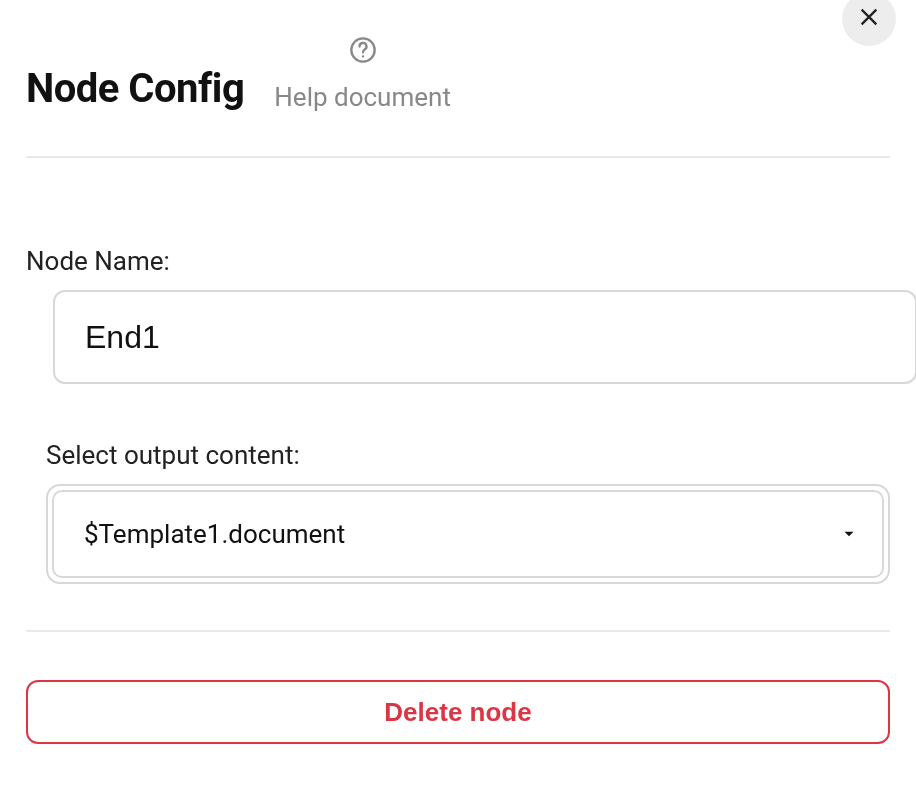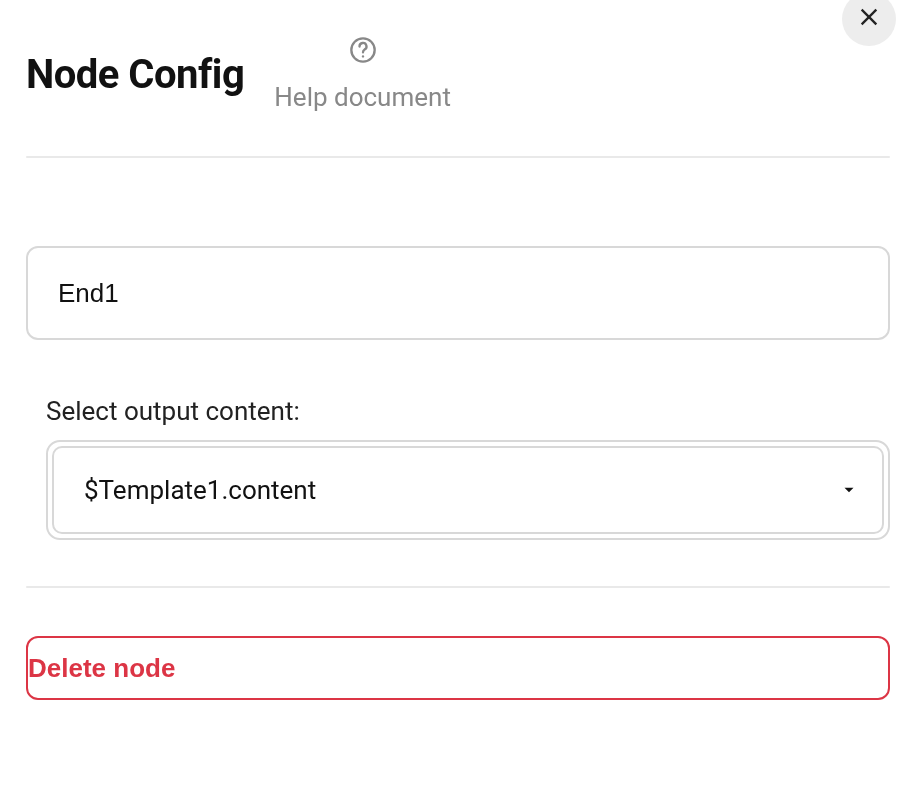--- a/index.html
+++ b/index.html
@@ -9,36 +9,37 @@
     position: absolute;
     top: -8px; right: 20px;
     width: 54px; height: 54px;
     border-radius: 50%;
     background: #ededed;
     display: flex; align-items: center; justify-content: center;
     cursor: pointer;
   }
   .close-btn svg { width: 22px; height: 22px; stroke: #222; stroke-width: 2.5; }
   .header {
-    display: flex; align-items: center; gap: 30px;
+    display: flex; align-items: flex-end; gap: 30px;
     padding: 36px 26px 0 26px;
   }
   .title { font-size: 40px; font-weight: 700; color: #111; letter-spacing: -0.5px; }
   .help-link { display: flex; align-items: center; gap: 12px; color: #888; font-size: 26px; cursor: pointer; flex-direction: column; }
   .help-link svg { width: 28px; height: 28px; stroke: #888; fill: none; stroke-width: 2; }
   .divider { height: 2px; background: #e9e9e9; margin: 44px 26px 0 26px; border-radius: 1px; }
 
   .form-group { padding: 0 26px; }
   .label { font-size: 26px; color: #222; margin-bottom: 14px; }
   .fg-name { margin-top: 88px; }
   .text-input {
     width: 100%; height: 94px;
     border: 2px solid #d8d8d8; border-radius: 12px;
-    font-size: 26px; color: #111; padding: 12px 30px;
+    font-size: 32px; color: #111; padding: 12px 30px;
     background: #fff;
+    margin-left: 27px;
   }
 
   .fg-select { margin-top: 56px; padding-left: 46px; }
   .select-wrap {
     border: 2px solid #d8d8d8; border-radius: 14px;
     padding: 4px;
     position: relative;
   }
   .select-inner {
     width: 100%; height: 88px;
@@ -53,21 +54,21 @@
 
   .divider2 { height: 2px; background: #e9e9e9; margin: 46px 26px 0 26px; border-radius: 1px; }
 
   .delete-btn {
     margin: 48px 26px 0 26px;
     width: calc(100% - 52px); height: 64px;
     border: 2px solid #dc3545; border-radius: 12px;
     background: #fff; color: #dc3545;
     font-size: 26px; font-weight: 600;
     cursor: pointer;
-    display: flex; align-items: center; justify-content: flex-start;
+    display: flex; align-items: center; justify-content: center;
   }
 </style>
 </head>
 <body>
 
 <div class="panel">
 
   <div class="close-btn">
     <span>
       <svg viewBox="0 0 24 24">
@@ -87,28 +88,29 @@
             <circle cx="12" cy="17.5" r="1" fill="#888" stroke="none"></circle>
           </svg>
       </span>
       <span>Help document</span>
     </div>
   </div>
 
   <div class="divider"></div>
 
   <div class="form-group fg-name">
+    <div class="label">Node Name:</div>
     <input class="text-input" type="text" value="End1" style="">
   </div>
 
   <div class="form-group fg-select">
     <div class="label">Select output content:</div>
     <div class="select-wrap">
       <div class="select-inner">
-        <span>$Template1.content</span>
+        <span>$Template1.document</span>
         <span class="caret">
           <svg viewBox="0 0 24 24">
               <path d="M6 9l6 6 6-6z"></path>
             </svg>
         </span>
       </div>
     </div>
   </div>
 
   <div class="divider2"></div>

